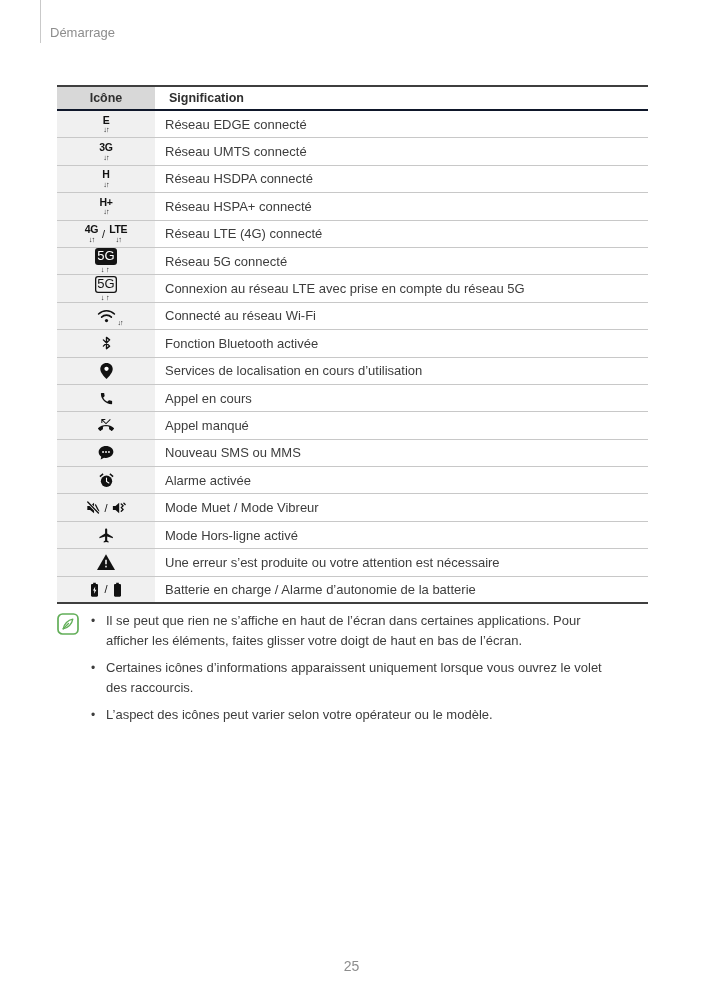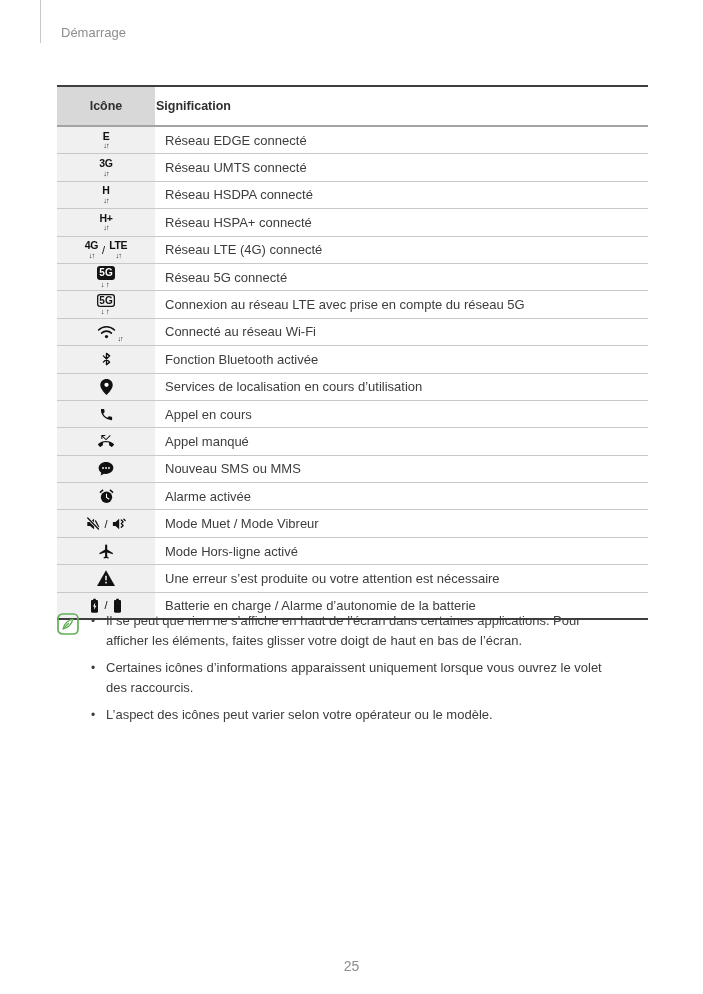--- a/index.html
+++ b/index.html
@@ -1,38 +1,38 @@
 <!DOCTYPE html>
 <html><head>
 <meta charset="utf-8">
 <style>
   * { margin:0; padding:0; box-sizing:border-box; }
   html,body { width:703px; height:994px; background:#fff;
     font-family:"Liberation Sans", sans-serif; color:#3d3d3d; }
   .page { position:relative; width:703px; height:994px; overflow:hidden; background:#fff; }
 
   .top-rule { position:absolute; left:40px; top:0; width:1px; height:43px; background:#c9c9c9; }
-  .breadcrumb { position:absolute; left:61px; top:25px; font-size:13px; color:#8d8d8d; }
+  .breadcrumb { position:absolute; left:50px; top:25px; font-size:13px; color:#8d8d8d; }
 
   .icon-table { position:absolute; left:57px; top:85px; width:591px;
     border-top:2px solid #3f3f3f; font-size:13px; }
-  .thead { display:flex; height:40px; border-bottom:2px solid #a3a3a3; font-weight:700; color:#2f2f2f; }
+  .thead { display:flex; height:24px; border-bottom:2px solid #0f172a; font-weight:700; color:#2f2f2f; }
   .th-icon { width:98px; background:#d8d8d8; display:flex; align-items:center; justify-content:center; font-size:12.5px; }
-  .th-meaning { flex:1; display:flex; align-items:center; padding-left:1px; font-size:12.5px; }
+  .th-meaning { flex:1; display:flex; align-items:center; padding-left:14px; font-size:12.5px; }
   .trow { display:flex; height:27.4px; border-bottom:1px solid #c8c8c8; }
   .trow:last-child { border-bottom:2px solid #3f3f3f; }
   .cell-icon { width:98px; background:#f0f0f0; display:flex; align-items:center; justify-content:center; color:#111; }
   .cell-meaning { flex:1; display:flex; align-items:center; padding-left:10px; }
 
   .net { display:inline-flex; flex-direction:column; align-items:center; line-height:1; }
   .net .g { font-weight:700; font-size:10.5px; letter-spacing:-0.3px; color:#111; }
   .net .a { font-style:normal; font-size:7.5px; font-weight:700; letter-spacing:-1px; margin-top:1px; color:#111; }
   .net .a.sp { letter-spacing:1.5px; }
   .slash { margin:0 4px; font-size:11px; color:#111; }
-  .badge { background:#141414; color:#fff; font-weight:700; font-size:10px; line-height:1.15;
+  .badge { background:#141414; color:#fff; font-weight:400; font-size:13px; line-height:1.15;
     padding:1px 2.5px; border-radius:3px; }
   .badge.outline { background:transparent; color:#141414; box-shadow:inset 0 0 0 1.3px #141414; }
   .iconwrap { position:relative; display:inline-flex; }
   .wifi-a { position:absolute; right:-7px; bottom:-2px; font-style:normal; font-size:7px;
     font-weight:700; letter-spacing:-1px; color:#111; }
   svg { display:block; }
 
   .note { position:absolute; left:57px; top:611px; width:568px; display:flex; }
   .note-badge { flex:0 0 22px; margin-right:10px; margin-top:2px; }
   .note-bullets { flex:1; }

